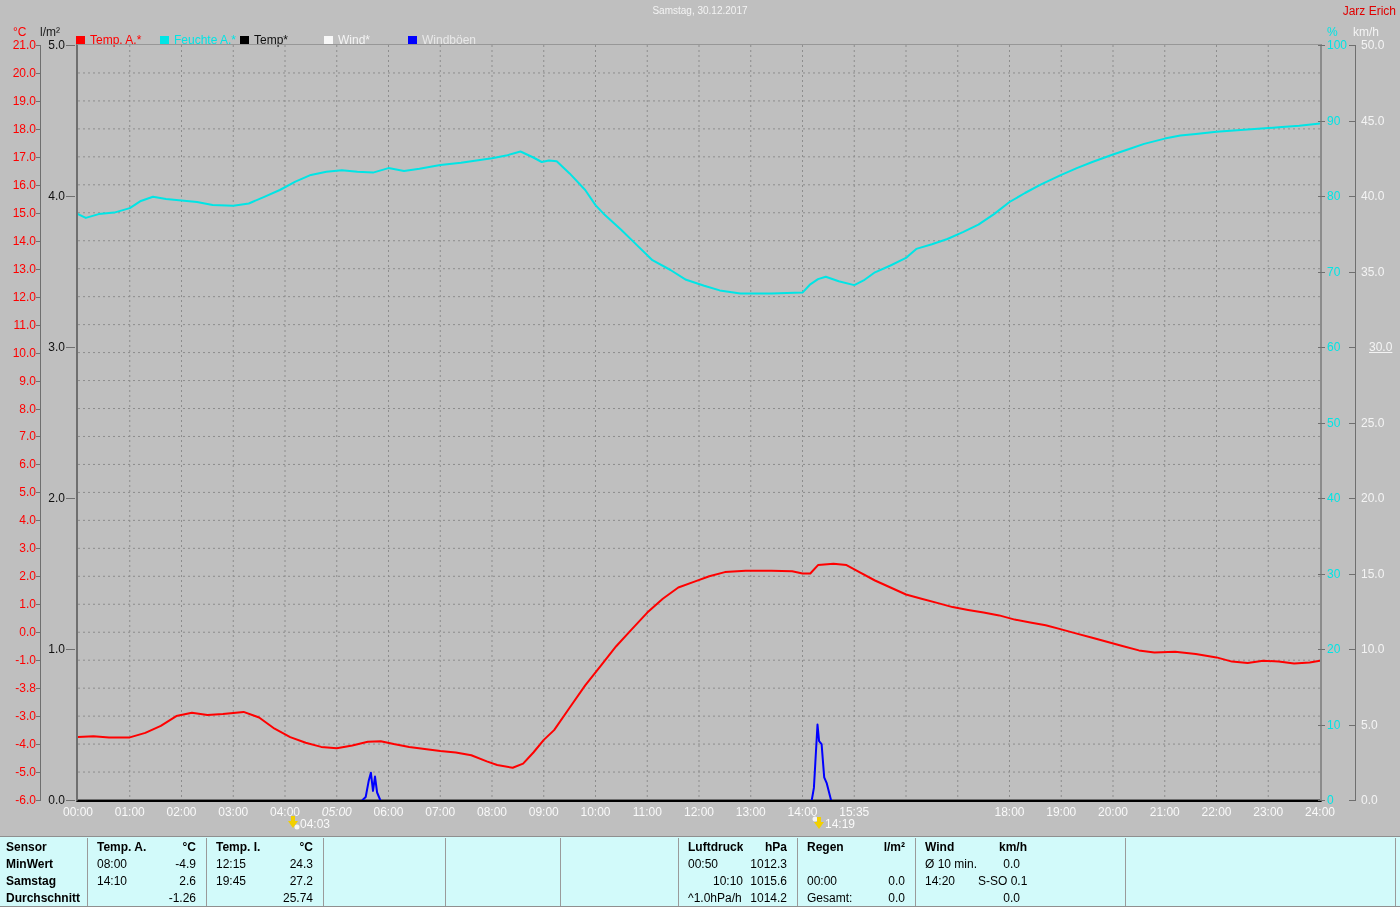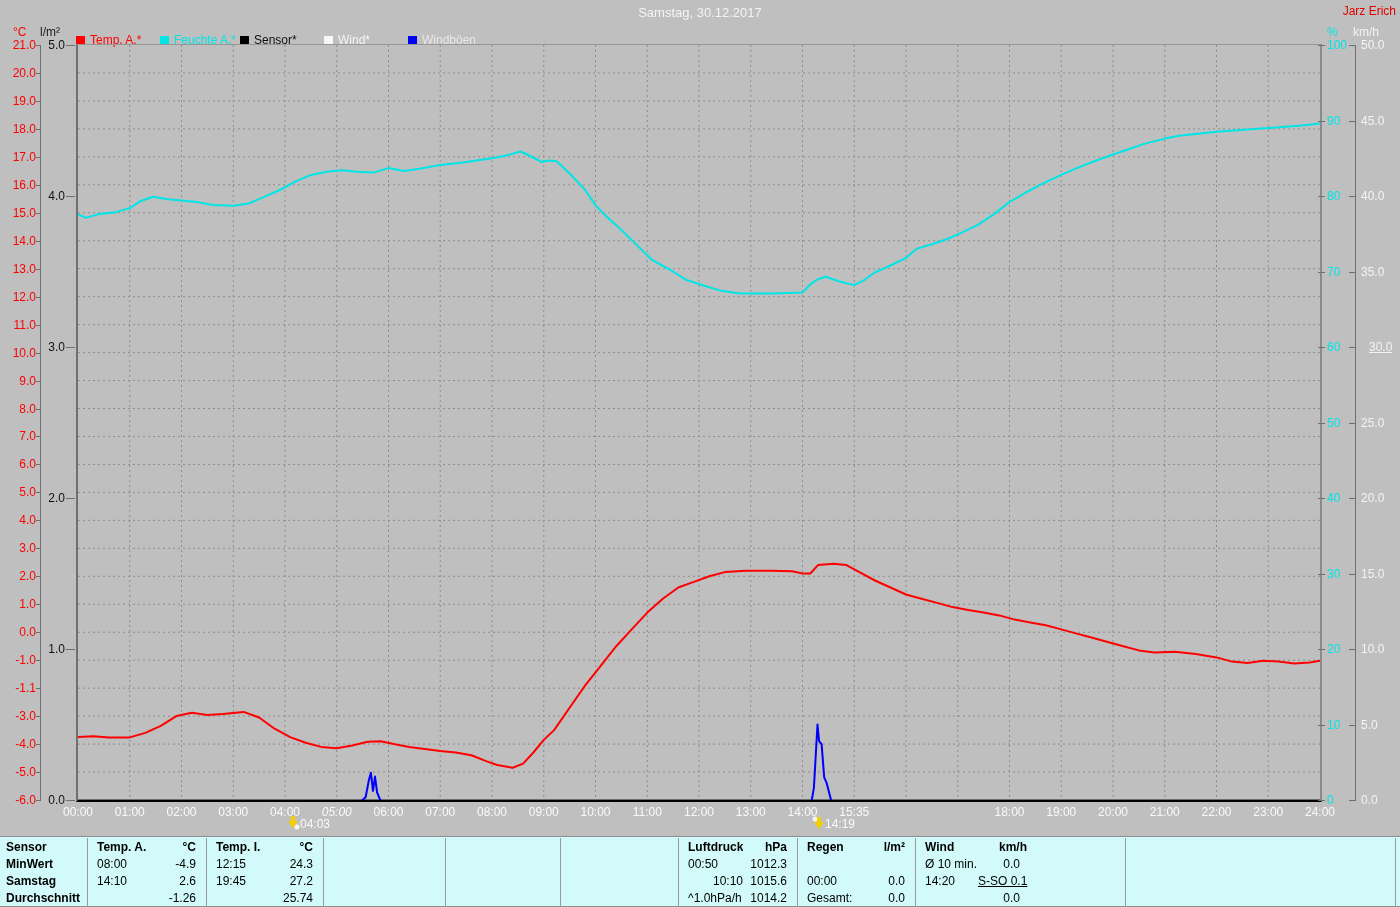--- a/index.html
+++ b/index.html
@@ -3,21 +3,21 @@
 <meta charset="utf-8">
 <style>
   html,body{margin:0;padding:0;}
   body{
     width:1400px;height:907px;position:relative;overflow:hidden;
     background:#bfbfbf;
     font-family:"Liberation Sans",sans-serif;
     -webkit-font-smoothing:none;
   }
   .abs{position:absolute;}
-  #title{left:0;top:5px;width:1400px;text-align:center;color:#f4f4f4;font-size:13px;}
+  #title{left:0;top:5px;width:1400px;text-align:center;color:#f4f4f4;font-size:10px;}
   #author{right:4px;top:4px;color:#e00000;font-size:12px;}
   .axis-title{font-size:12px;top:25px;}
   #axis-title-temp{left:13px;color:#ff0000;}
   #axis-title-rain{left:40px;color:#1a1a1a;}
   #axis-title-hum{left:1327px;color:#00e5e5;}
   #axis-title-wind{left:1353px;color:#f4f4f4;}
   #legend{left:0;top:30px;height:14px;width:1400px;}
   .legend-item{position:absolute;top:0;height:13px;white-space:nowrap;}
   .legend-swatch{display:inline-block;width:9px;height:9px;vertical-align:-1px;}
   .legend-label{font-size:12px;margin-left:5px;}
@@ -52,21 +52,21 @@
 <div class="abs" id="author">Jarz Erich</div>
 
 <div class="abs axis-title" id="axis-title-temp">°C</div>
 <div class="abs axis-title" id="axis-title-rain">l/m²</div>
 <div class="abs axis-title" id="axis-title-hum">%</div>
 <div class="abs axis-title" id="axis-title-wind">km/h</div>
 
 <div class="abs" id="legend">
     <div class="legend-item" style="left: 76px;"><span class="legend-swatch" style="background: rgb(255, 0, 0);"></span><span class="legend-label" style="color: rgb(255, 0, 0);">Temp. A.*</span></div>
     <div class="legend-item" style="left: 160px;"><span class="legend-swatch" style="background: rgb(0, 229, 229);"></span><span class="legend-label" style="color: rgb(0, 229, 229);">Feuchte A.*</span></div>
-    <div class="legend-item" style="left: 240px;"><span class="legend-swatch" style="background: rgb(0, 0, 0);"></span><span class="legend-label" style="color: rgb(17, 17, 17);">Sensor*</span></div>
+    <div class="legend-item" style="left: 240px;"><span class="legend-swatch" style="background: rgb(0, 0, 0);"></span><span class="legend-label" style="color: rgb(17, 17, 17);">Temp*</span></div>
     <div class="legend-item" style="left: 324px;"><span class="legend-swatch" style="background: rgb(248, 248, 248);"></span><span class="legend-label" style="color: rgb(244, 244, 244);">Wind*</span></div>
     <div class="legend-item" style="left: 408px;"><span class="legend-swatch" style="background: rgb(0, 0, 255);"></span><span class="legend-label" style="color: rgb(232, 232, 232);">Windböen</span></div>
   </div>
 
 <div class="abs" id="plot-frame">
     <svg width="1242" height="755" viewBox="0 0 1242 755" style="display:block">
       <line x1="51.75" y1="0" x2="51.75" y2="755" stroke="#8d8d8d" stroke-width="1" stroke-dasharray="2 3"></line>
       <line x1="103.5" y1="0" x2="103.5" y2="755" stroke="#8d8d8d" stroke-width="1" stroke-dasharray="2 3"></line>
       <line x1="155.25" y1="0" x2="155.25" y2="755" stroke="#8d8d8d" stroke-width="1" stroke-dasharray="2 3"></line>
       <line x1="207" y1="0" x2="207" y2="755" stroke="#8d8d8d" stroke-width="1" stroke-dasharray="2 3"></line>
@@ -165,21 +165,21 @@
     <div class="tick-label tl-temp" style="left: 0px; top: 542.333px;">3.0</div>
     <div class="tick" style="left: 36px; top: 548.333px; width: 5px;"></div>
     <div class="tick-label tl-temp" style="left: 0px; top: 570.296px;">2.0</div>
     <div class="tick" style="left: 36px; top: 576.296px; width: 5px;"></div>
     <div class="tick-label tl-temp" style="left: 0px; top: 598.259px;">1.0</div>
     <div class="tick" style="left: 36px; top: 604.259px; width: 5px;"></div>
     <div class="tick-label tl-temp" style="left: 0px; top: 626.222px;">0.0</div>
     <div class="tick" style="left: 36px; top: 632.222px; width: 5px;"></div>
     <div class="tick-label tl-temp" style="left: 0px; top: 654.185px;">-1.0</div>
     <div class="tick" style="left: 36px; top: 660.185px; width: 5px;"></div>
-    <div class="tick-label tl-temp" style="left: 0px; top: 682.148px;">-1.1</div>
+    <div class="tick-label tl-temp" style="left: 0px; top: 682.148px;">-3.8</div>
     <div class="tick" style="left: 36px; top: 688.148px; width: 5px;"></div>
     <div class="tick-label tl-temp" style="left: 0px; top: 710.111px;">-3.0</div>
     <div class="tick" style="left: 36px; top: 716.111px; width: 5px;"></div>
     <div class="tick-label tl-temp" style="left: 0px; top: 738.074px;">-4.0</div>
     <div class="tick" style="left: 36px; top: 744.074px; width: 5px;"></div>
     <div class="tick-label tl-temp" style="left: 0px; top: 766.037px;">-5.0</div>
     <div class="tick" style="left: 36px; top: 772.037px; width: 5px;"></div>
     <div class="tick-label tl-temp" style="left: 0px; top: 794px;">-6.0</div>
     <div class="tick" style="left: 36px; top: 800px; width: 5px;"></div>
     <div class="tick-label tl-rain" style="left: 38px; top: 39px;">5.0</div>
@@ -320,15 +320,15 @@
     <div class="tcell tbold" style="left: 844px; width: 71px; top: 2px; text-align: right; padding-right: 10px; padding-left: 0px; box-sizing: border-box;">l/m²</div>
     <div class="tcell" style="left: 797px; width: 64px; top: 36px; text-align: left; padding-right: 0px; padding-left: 10px; box-sizing: border-box;">00:00</div>
     <div class="tcell" style="left: 832px; width: 83px; top: 36px; text-align: right; padding-right: 10px; padding-left: 0px; box-sizing: border-box;">0.0</div>
     <div class="tcell" style="left: 797px; width: 64px; top: 53px; text-align: left; padding-right: 0px; padding-left: 10px; box-sizing: border-box;">Gesamt:</div>
     <div class="tcell" style="left: 832px; width: 83px; top: 53px; text-align: right; padding-right: 10px; padding-left: 0px; box-sizing: border-box;">0.0</div>
     <div class="tcell tbold" style="left: 915px; width: 115px; top: 2px; text-align: left; padding-right: 0px; padding-left: 10px; box-sizing: border-box;">Wind</div>
     <div class="tcell tbold" style="left: 999px; width: 126px; top: 2px; text-align: right; padding-right: 105px; padding-left: 0px; box-sizing: border-box;">km/h</div>
     <div class="tcell" style="left: 915px; width: 115px; top: 19px; text-align: left; padding-right: 0px; padding-left: 10px; box-sizing: border-box;">Ø 10 min.</div>
     <div class="tcell" style="left: 978px; width: 147px; top: 19px; text-align: right; padding-right: 105px; padding-left: 0px; box-sizing: border-box;">0.0</div>
     <div class="tcell" style="left: 915px; width: 115px; top: 36px; text-align: left; padding-right: 0px; padding-left: 10px; box-sizing: border-box;">14:20</div>
-    <div class="tcell" style="left: 978px; width: 147px; top: 36px; text-align: right; padding-right: 105px; padding-left: 0px; box-sizing: border-box; text-decoration: underline;">S-SO 0.1</div>
+    <div class="tcell" style="left: 978px; width: 147px; top: 36px; text-align: right; padding-right: 105px; padding-left: 0px; box-sizing: border-box;">S-SO 0.1</div>
     <div class="tcell" style="left: 978px; width: 147px; top: 53px; text-align: right; padding-right: 105px; padding-left: 0px; box-sizing: border-box;">0.0</div>
   </div>
 
 </body></html>

